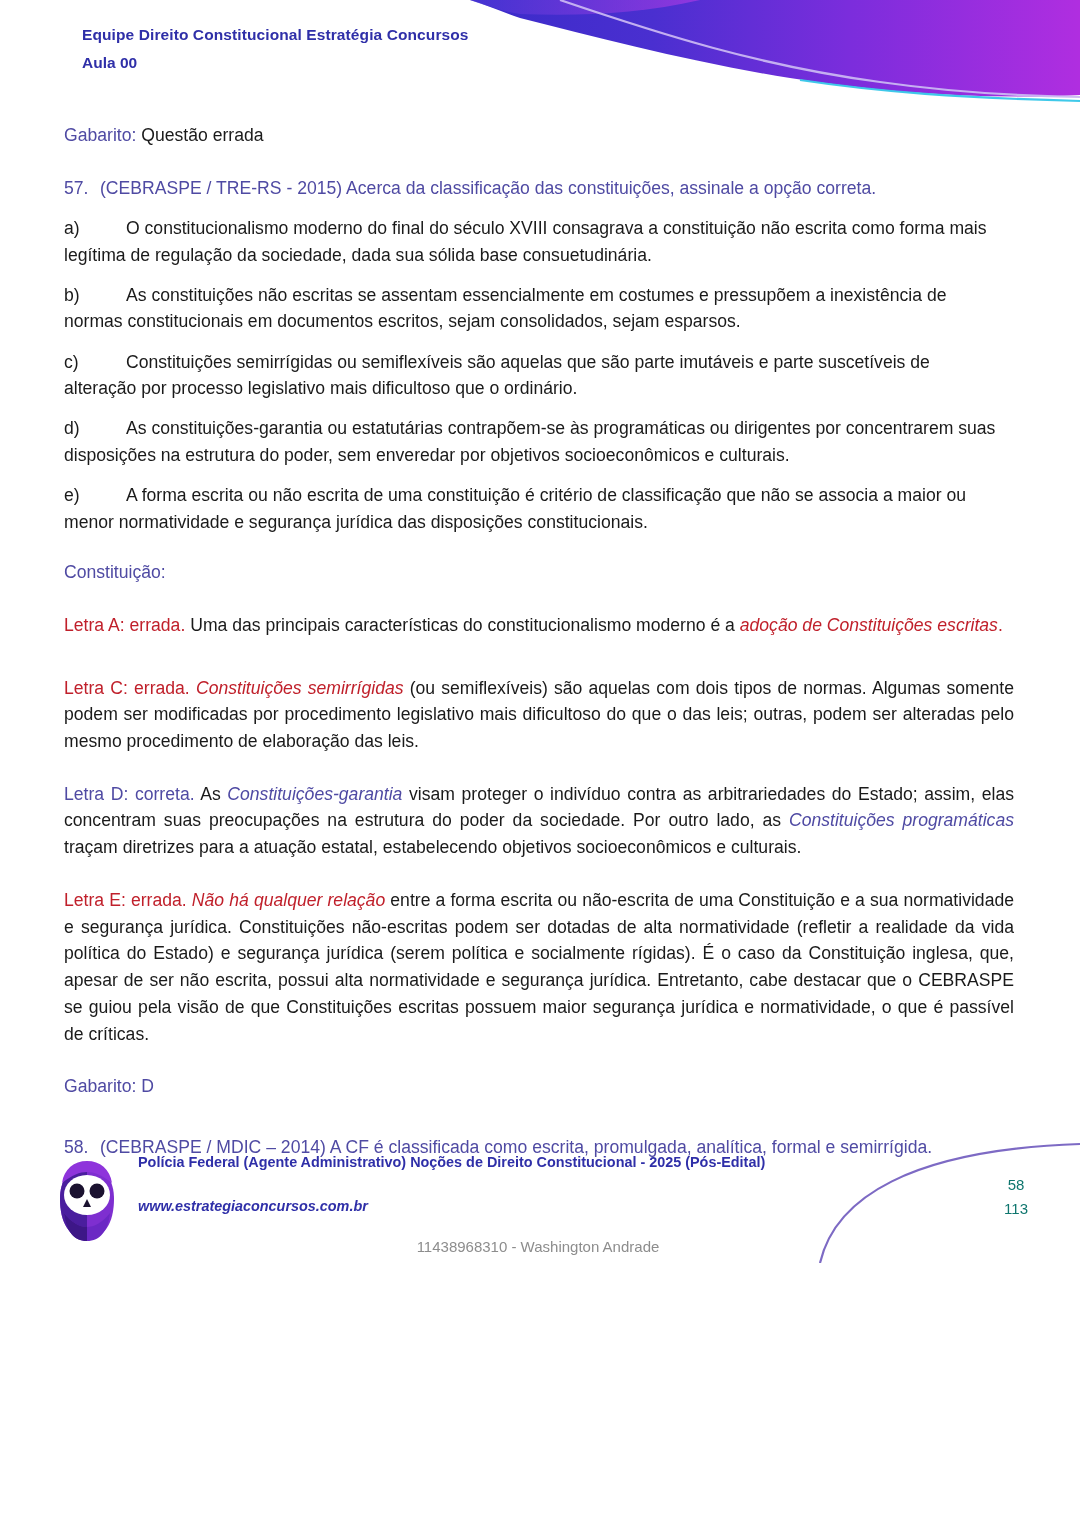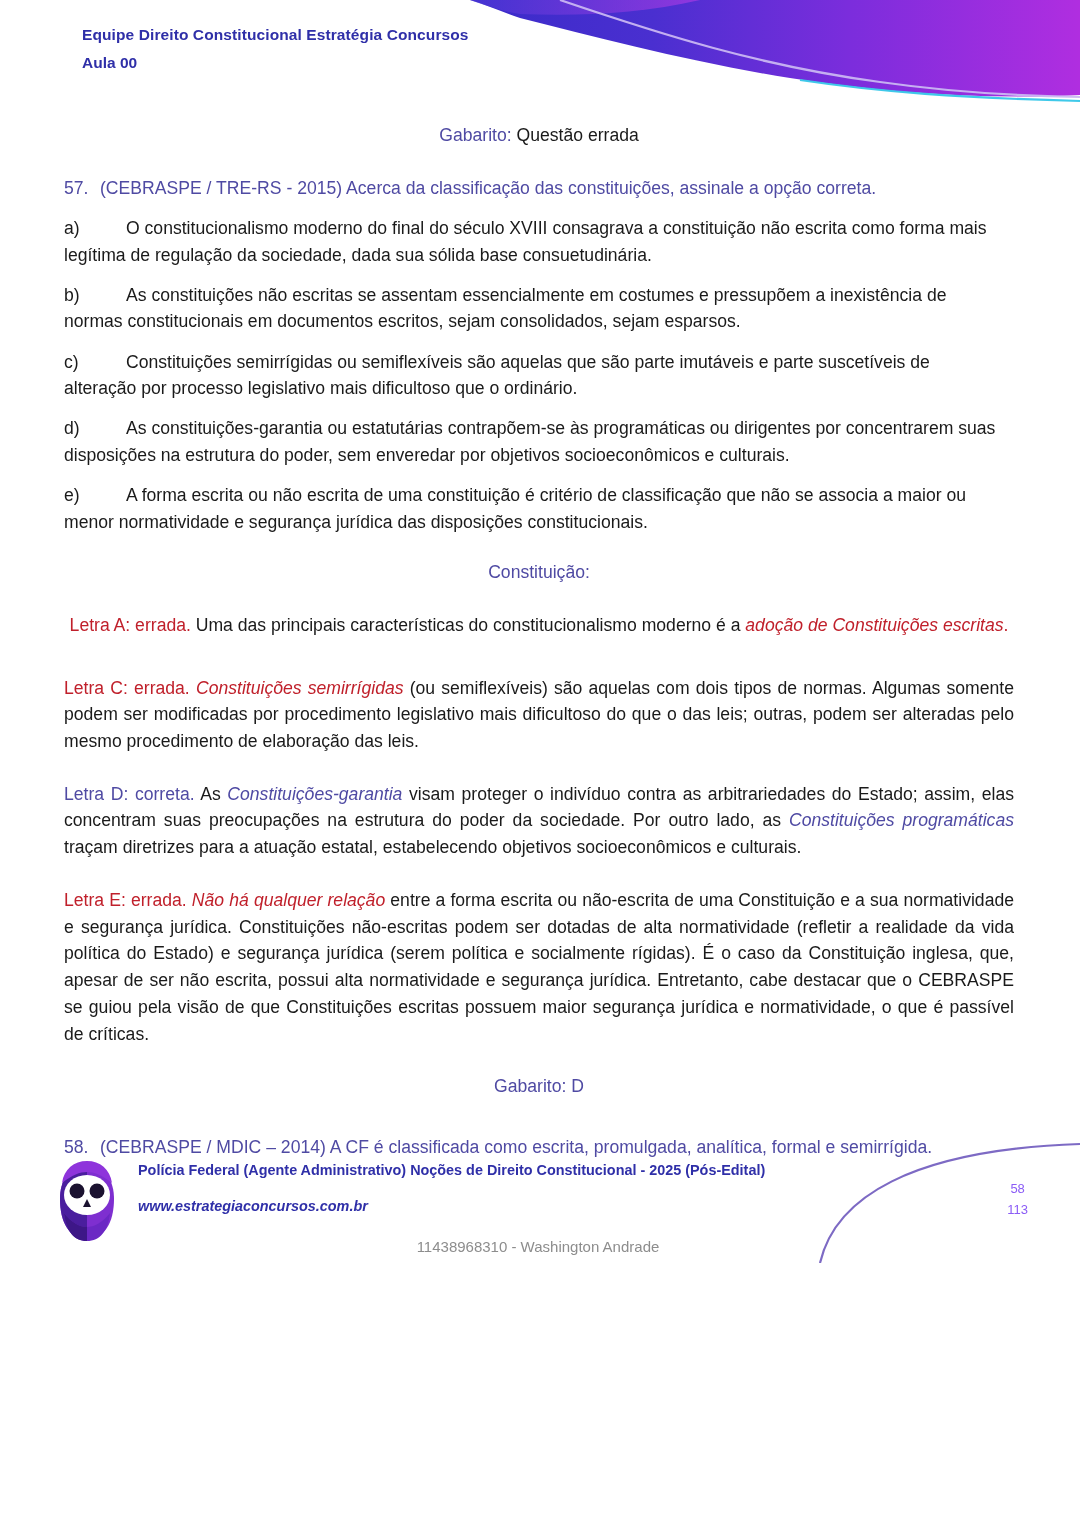--- a/index.html
+++ b/index.html
@@ -55,21 +55,21 @@
     top: 122px;
     left: 64px;
     width: 950px;
   }
 
   .p {
     margin: 0 0 16px 0;
     font-size: 17.6px;
     line-height: 1.52;
     color: #1a1a1a;
-    text-align: center;
+    text-align: left;
   }
   .p.justify { text-align: justify; }
 
   .gabarito-label { color: #4f4aa3; }
   .purple { color: #4f4aa3; }
   .red { color: #c0202b; }
   .ital { font-style: italic; }
 
   .qitem {
     display: flex;
@@ -127,30 +127,30 @@
     font-weight: bold;
     color: #2f2fa8;
     white-space: nowrap;
     line-height: 1.2;
   }
   .footer-url {
     font-size: 14.4px;
     font-weight: bold;
     font-style: italic;
     color: #2f2fa8;
-    margin-top: 18px;
+    margin-top: 26px;
     line-height: 1.2;
   }
   .pagenums {
     position: absolute;
     right: 52px;
     bottom: 42px;
     text-align: center;
-    color: #8b5cf6;
-    font-size: 13px;
+    color: #0f766e;
+    font-size: 15px;
     line-height: 1.6;
     margin-left: 23px;
   }
   .watermark {
     position: absolute;
     left: 0;
     right: 4px;
     bottom: 8px;
     text-align: center;
     color: #8d8d8d;

